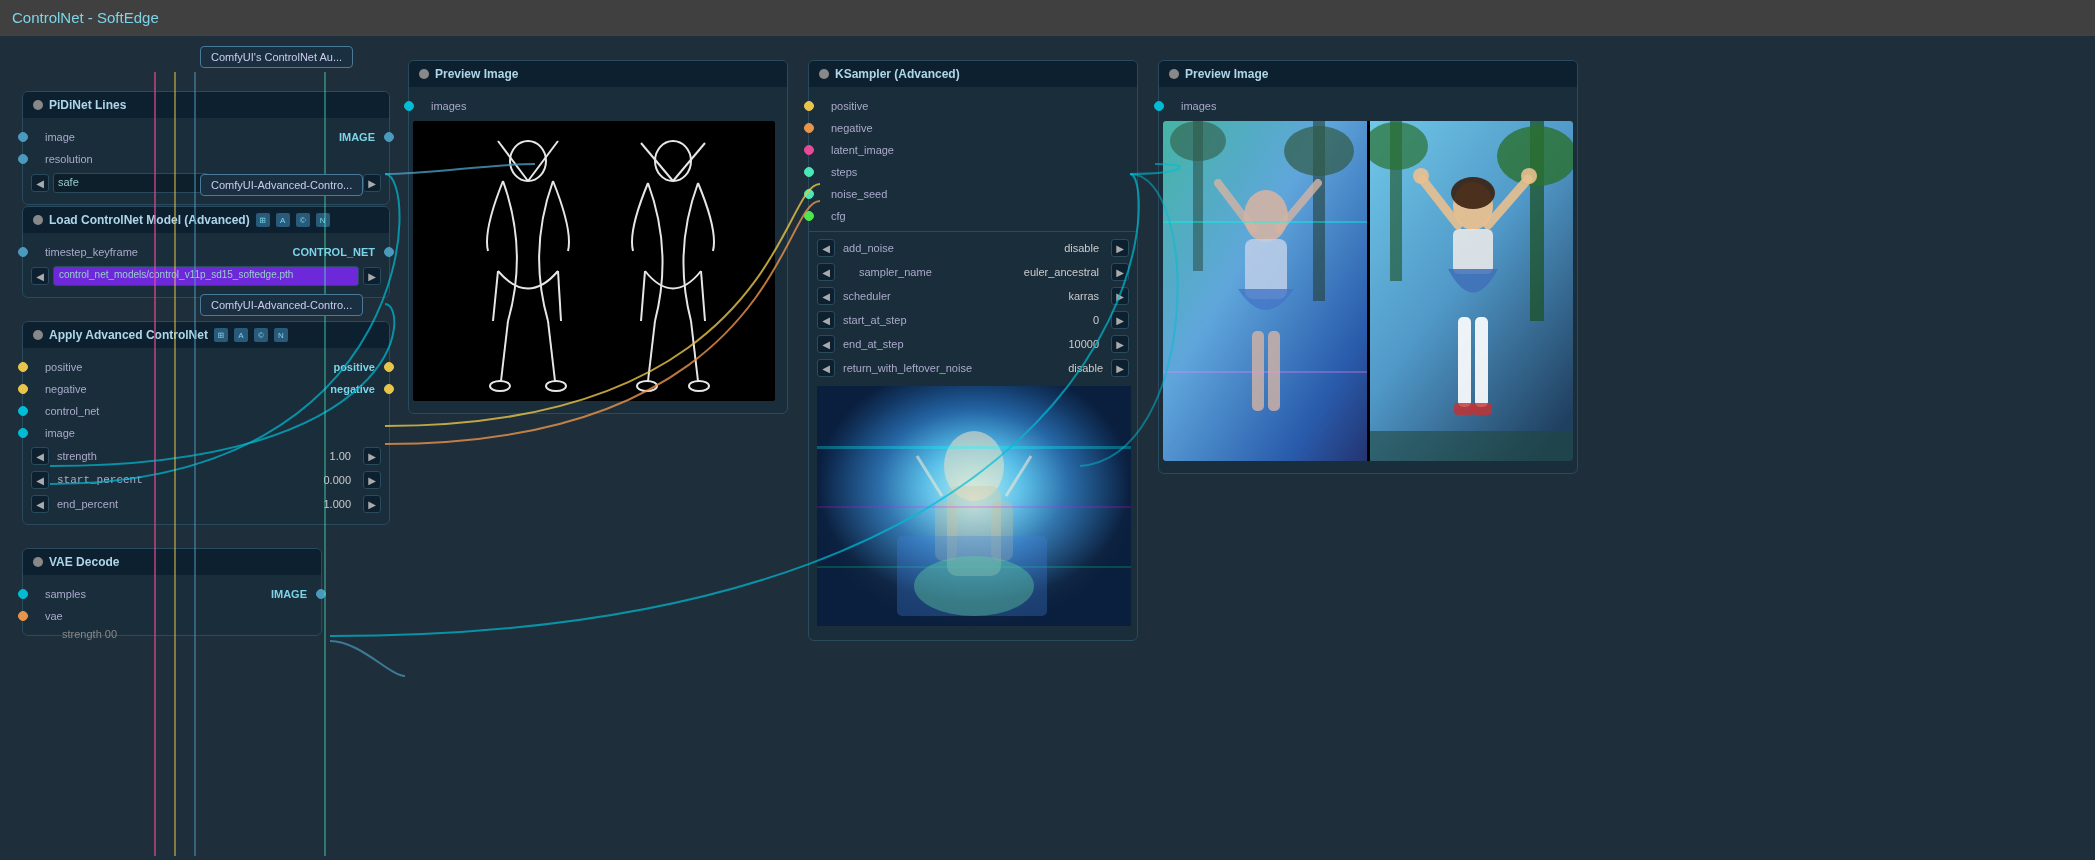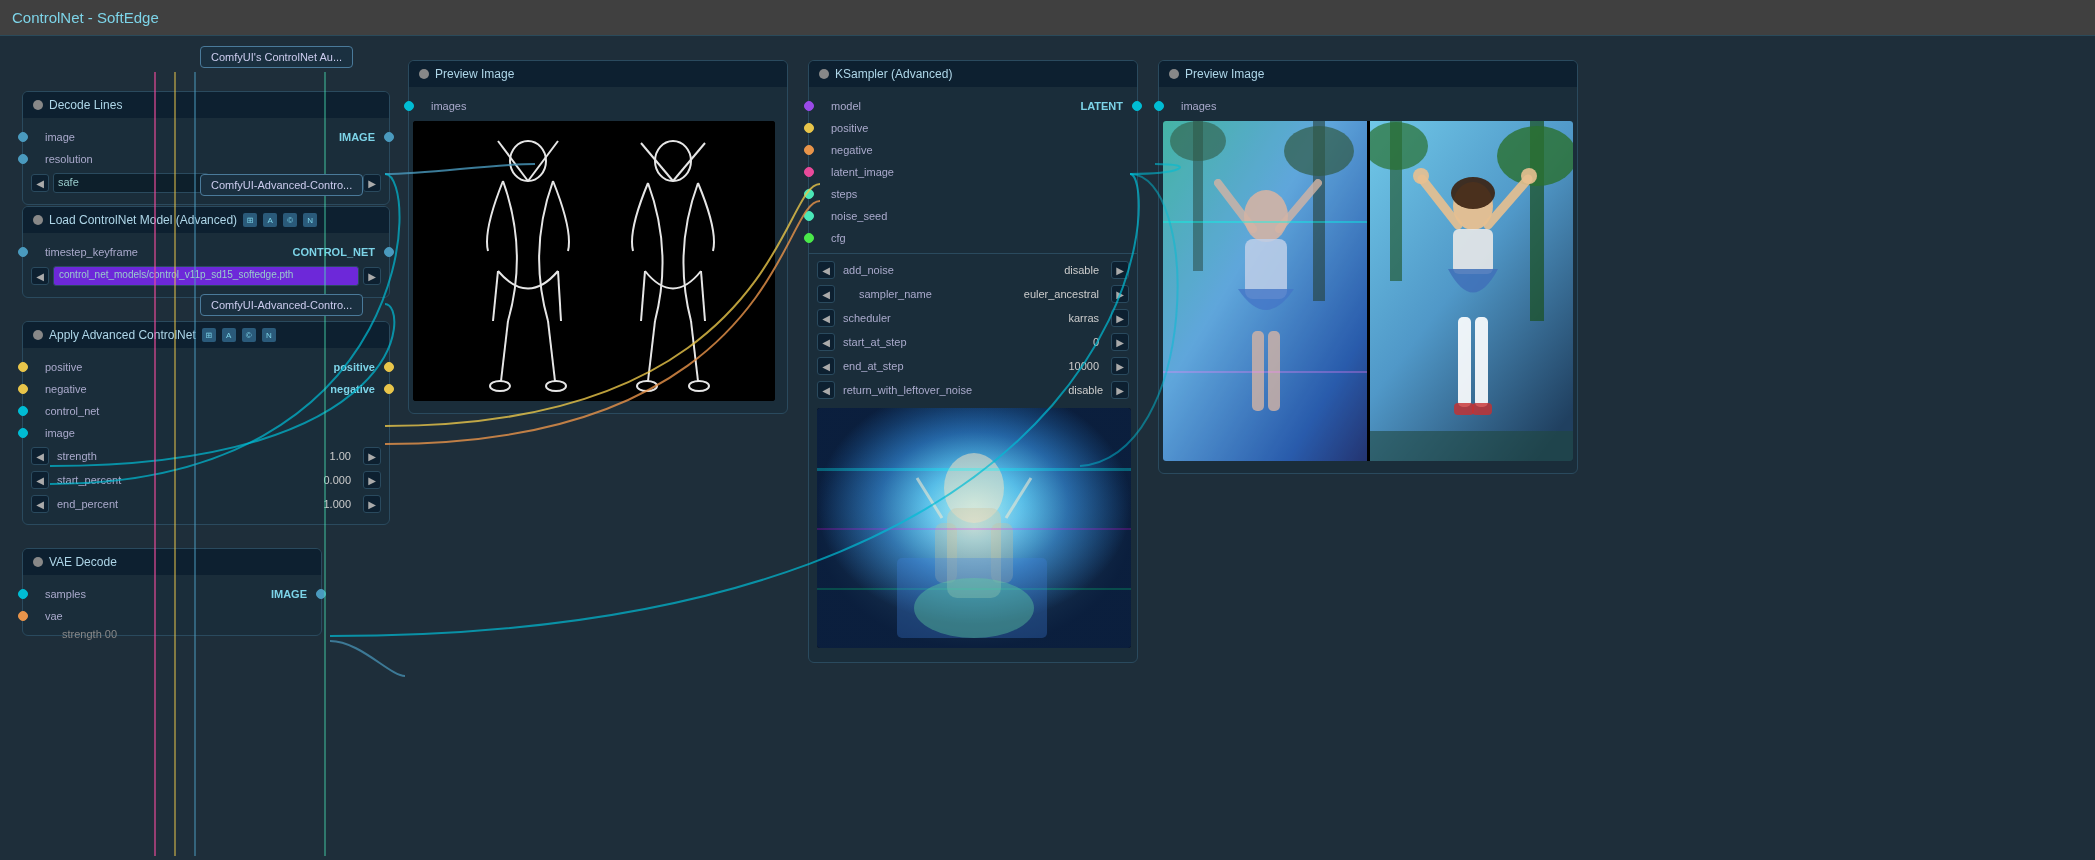--- a/index.html
+++ b/index.html
@@ -60,21 +60,21 @@
     }
     .node-dot {
       width: 10px; height: 10px;
       border-radius: 50%;
       background: #888;
       flex-shrink: 0;
     }
     .node-title {
       font-size: 12px;
       color: #aed6e8;
-      font-weight: 400;
+      font-weight: 700;
     }
     .node-body {
       padding: 8px 0;
     }
 
     
     .port-row {
       display: flex;
       align-items: center;
       padding: 3px 8px;
@@ -275,21 +275,21 @@
     <line x1="325" y1="36" x2="325" y2="820" stroke="#4ae8b8" stroke-width="2" opacity="0.4"></line>
   </svg>
 
   <div class="tooltip-popup" style="top: 10px; left: 200px;">
     <span>ComfyUI's ControlNet Au...</span>
   </div>
 
   <div class="node" style="top: 55px; left: 22px; width: 368px;">
     <div class="node-header">
       <div class="node-dot"></div>
-      <span class="node-title">Decode Lines</span>
+      <span class="node-title">PiDiNet Lines</span>
     </div>
     <div class="node-body">
       <div class="port-row">
         <div class="port-dot left blue"></div>
         <span class="port-label" style="padding-left:14px;">image</span>
         <div style="flex:1"></div>
         <span class="port-value">IMAGE</span>
         <div class="port-dot right blue"></div>
       </div>
       <div class="port-row">
@@ -371,21 +371,21 @@
         <span class="port-label" style="padding-left:14px;">image</span>
       </div>
       <div class="control-row">
         <div class="ctrl-btn">◀</div>
         <span style="color:#aac; font-size:11px; flex:1; padding:0 4px;">strength</span>
         <span style="color:#ccc; font-size:11px; padding:0 8px;">1.00</span>
         <div class="ctrl-btn">▶</div>
       </div>
       <div class="control-row">
         <div class="ctrl-btn">◀</div>
-        <span style="color:#aac; font-size:11px; flex:1; padding:0 4px;">start_percent</span>
+        <span style="color:#aac; font-size:11px; flex:1; padding:0 4px;font-family:Liberation Mono, monospace;">start_percent</span>
         <span style="color:#ccc; font-size:11px; padding:0 8px;">0.000</span>
         <div class="ctrl-btn">▶</div>
       </div>
       <div class="control-row">
         <div class="ctrl-btn">◀</div>
         <span style="color:#aac; font-size:11px; flex:1; padding:0 4px;">end_percent</span>
         <span style="color:#ccc; font-size:11px; padding:0 8px;">1.000</span>
         <div class="ctrl-btn">▶</div>
       </div>
     </div>
@@ -472,27 +472,20 @@
     </div>
   </div>
 
   <div class="node" style="top: 24px; left: 808px; width: 330px;">
     <div class="node-header">
       <div class="node-dot"></div>
       <span class="node-title">KSampler (Advanced)</span>
     </div>
     <div class="node-body">
       <div class="port-row">
-        <div class="port-dot left purple"></div>
-        <span class="port-label" style="padding-left:14px;">model</span>
-        <div style="flex:1"></div>
-        <span class="port-value">LATENT</span>
-        <div class="port-dot right cyan"></div>
-      </div>
-      <div class="port-row">
         <div class="port-dot left yellow"></div>
         <span class="port-label" style="padding-left:14px;">positive</span>
       </div>
       <div class="port-row">
         <div class="port-dot left orange"></div>
         <span class="port-label" style="padding-left:14px;">negative</span>
       </div>
       <div class="port-row">
         <div class="port-dot left pink"></div>
         <span class="port-label" style="padding-left:14px;">latent_image</span>

